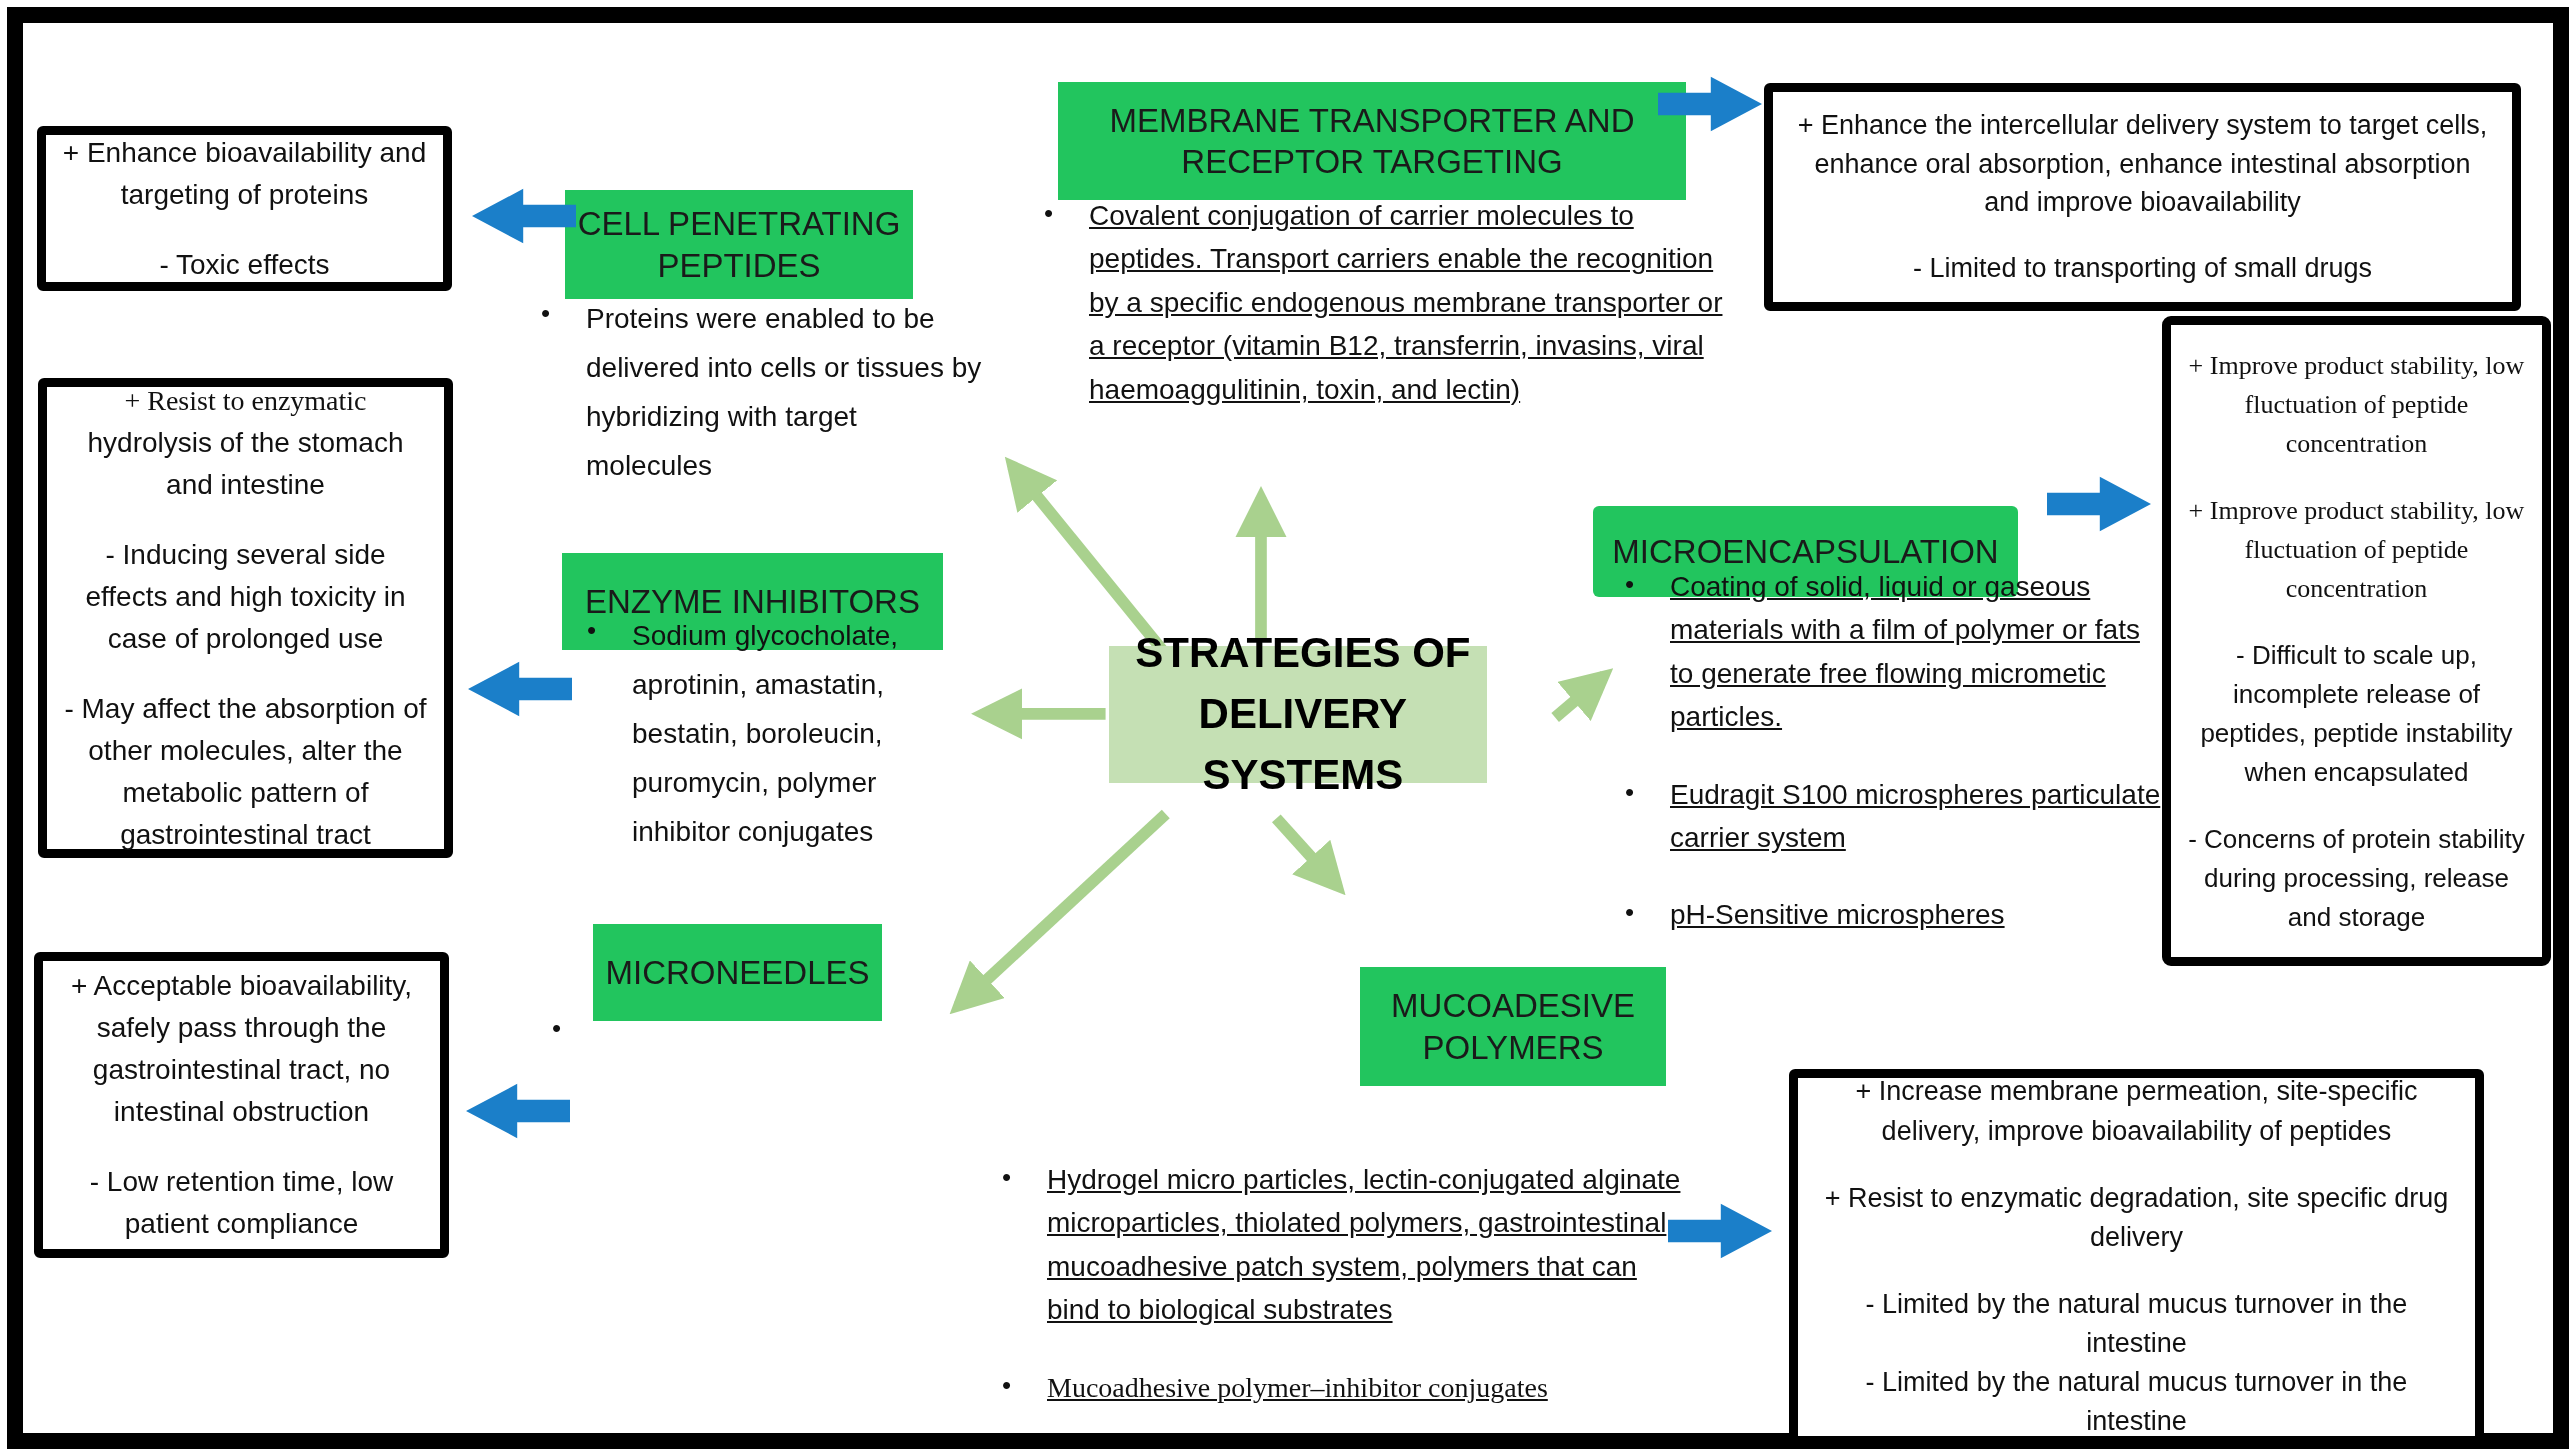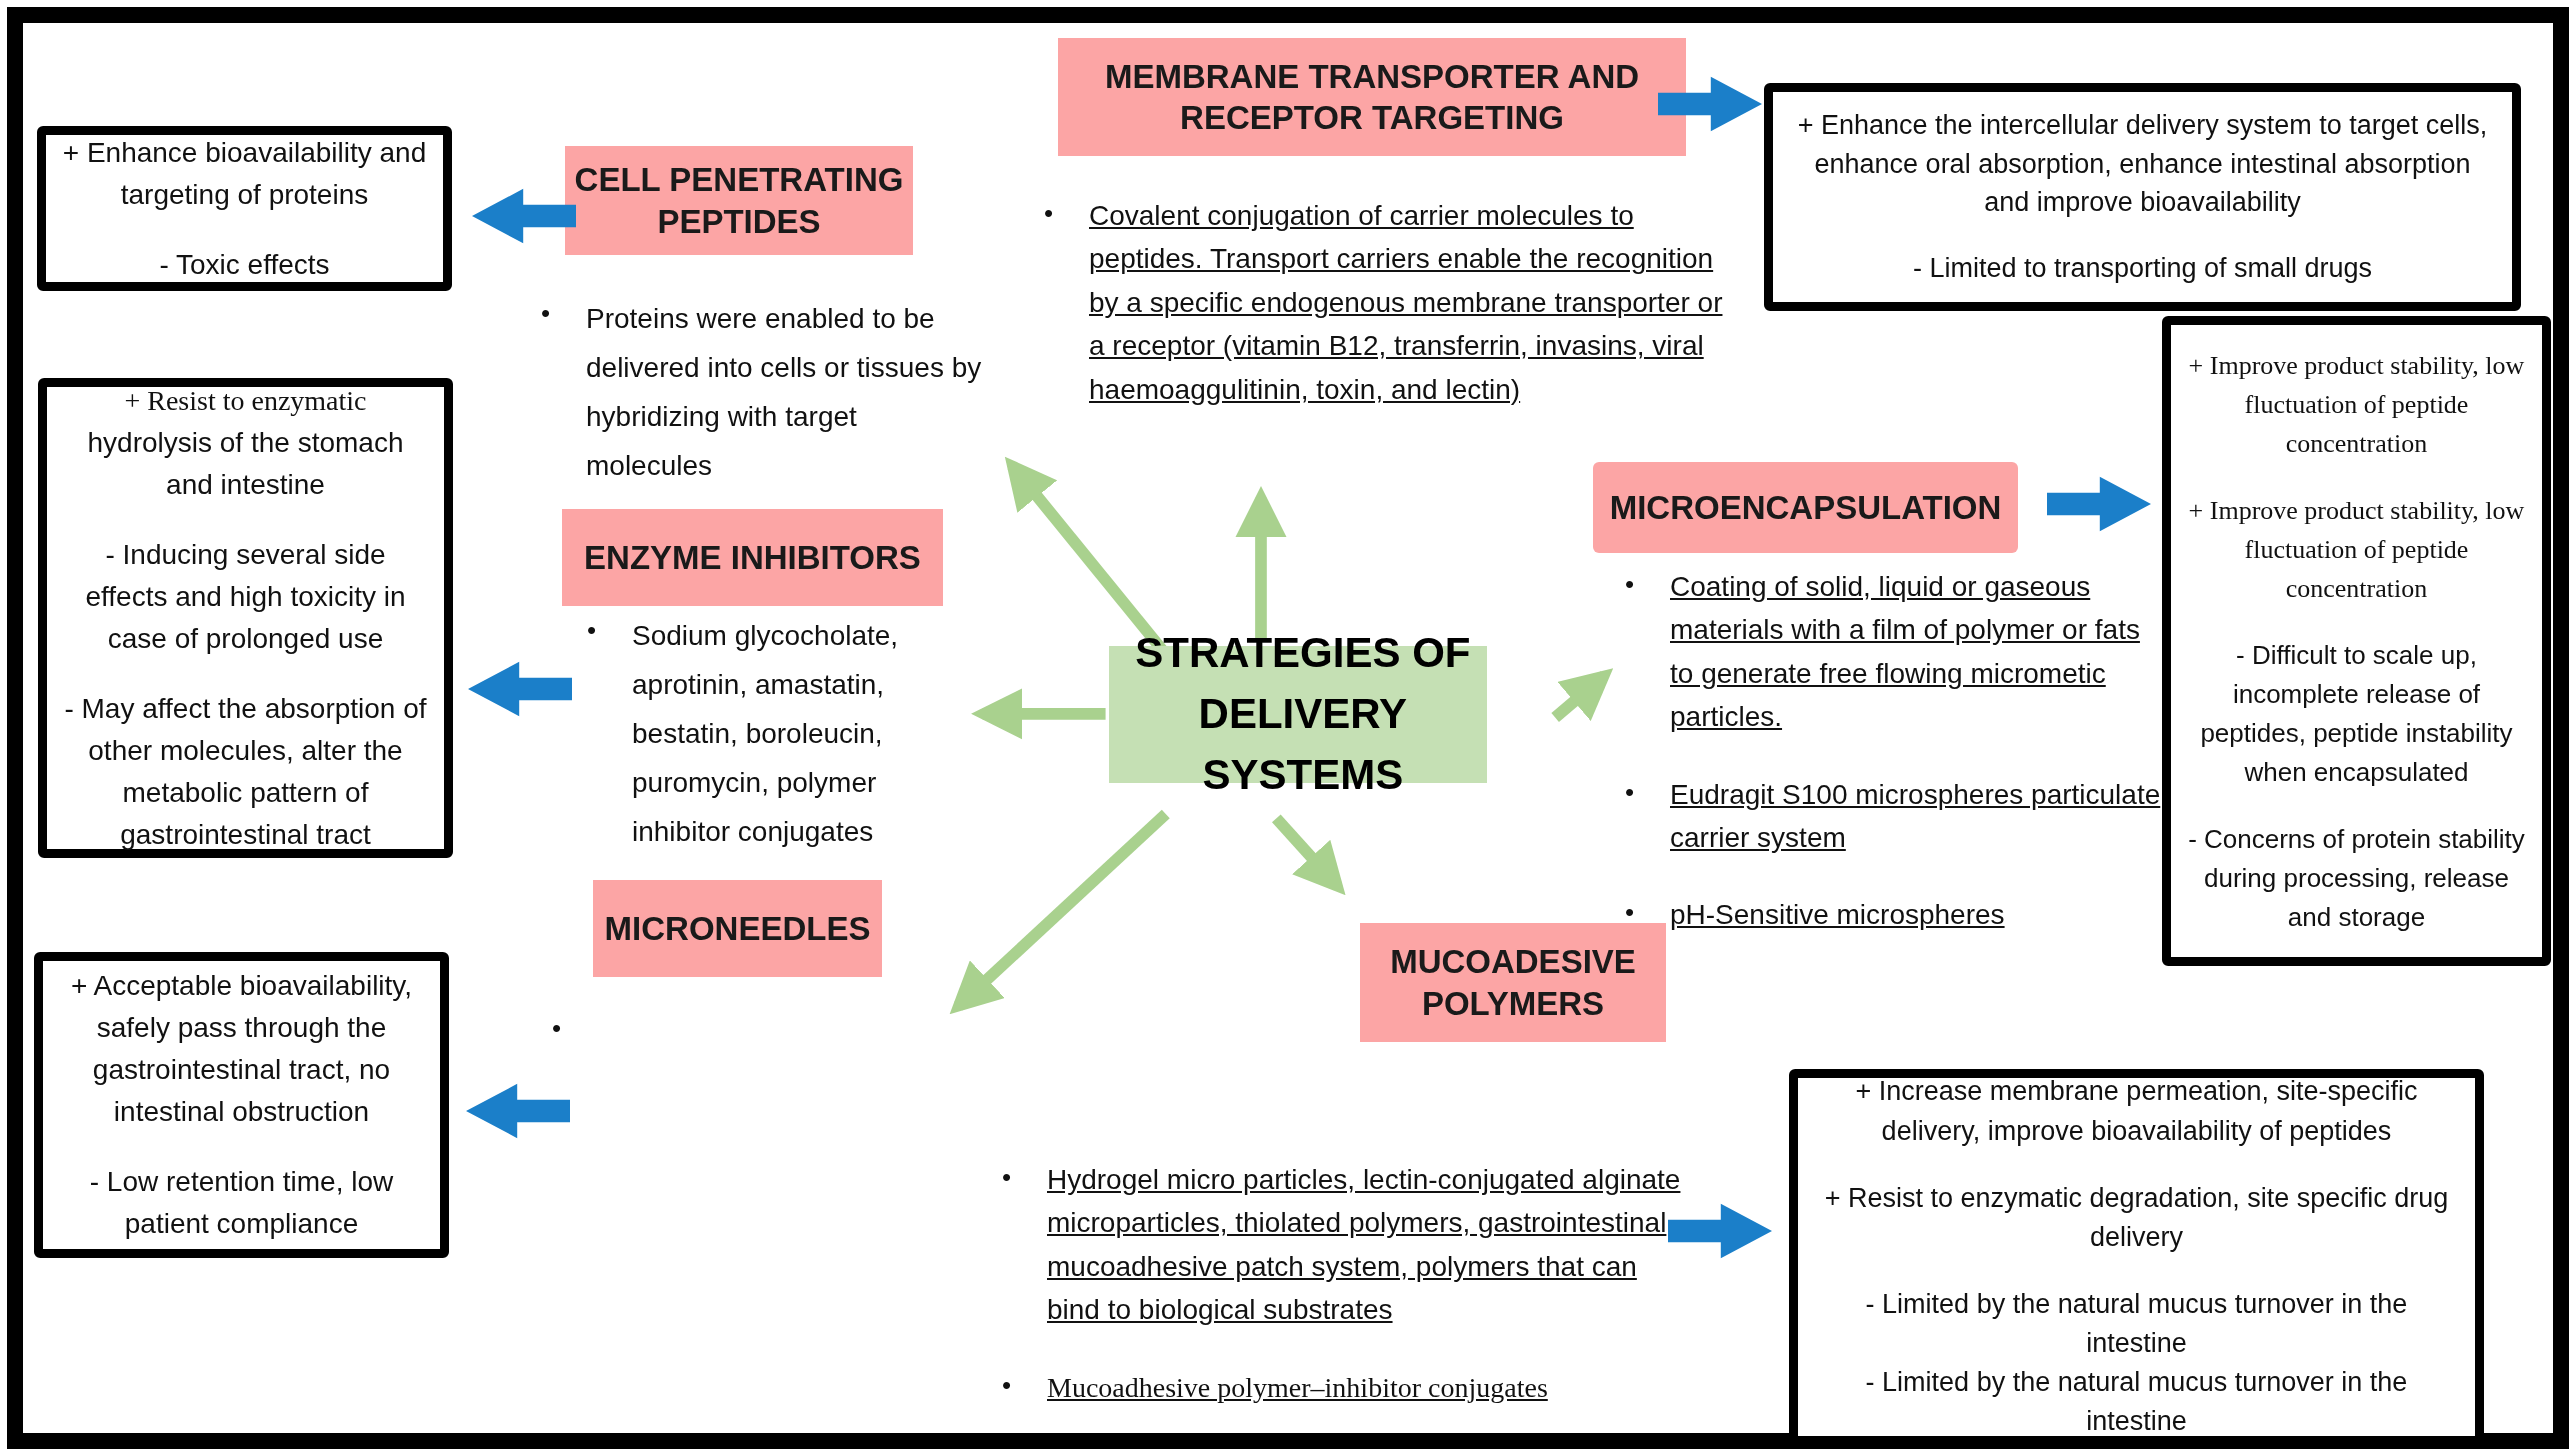--- a/index.html
+++ b/index.html
@@ -1,21 +1,21 @@
 <!DOCTYPE html>
 <html style="font-size:9.8px"><head>
 <meta charset="utf-8">
 <style>
   html,body{margin:0;padding:0;background:#ffffff;}
   body{width:2576px;height:1456px;position:relative;font-family:"Liberation Sans",sans-serif;color:#111;}
   .frame{position:absolute;left:7.4px;top:7.4px;right:7.4px;bottom:7.4px;border:16px solid #000;background:#fff;}
   .abs{position:absolute;}
   
-  .olabel{background:#fca5a5;color:#1a1a1a;font-weight:bold;text-align:center;
-          display:flex;align-items:center;justify-content:center;font-size:33px;line-height:1.25;padding:4.9px 8.6px;box-sizing:border-box;}
+  .olabel{background:#22c55e;color:#1a1a1a;font-weight:normal;text-align:center;
+          display:flex;align-items:center;justify-content:center;font-size:33px;line-height:1.25;padding:4.9px 8.6px;box-sizing:border-box;margin-top:44px;}
   
   .center-node{background:#C5E0B4;color:#000;font-weight:bold;text-align:center;
                display:flex;align-items:center;justify-content:center;font-size:42px;line-height:1.45;box-sizing:border-box;padding:6.1px 12.3px;}
   
   .pcbox{border:9.2px solid #000;border-radius:6.1px;background:#fff;box-sizing:border-box;
          text-align:center;font-size:28px;line-height:1.5;padding:13.5px 16px;display:flex;flex-direction:column;justify-content:center;}
   .pcbox .para{margin:0;}
   .pcbox .para + .para{margin-top:28px;}
   .pcbox .para.tight{margin-top:0;}
   .pcbox.small{font-size:26px;line-height:1.5;}
@@ -158,21 +158,21 @@
   <div class="bullet">
     <span class="dot">•</span>
     <div class="btxt">Eudragit S100 microspheres particulate carrier system</div>
   </div>
   <div class="bullet">
     <span class="dot">•</span>
     <div class="btxt">pH-Sensitive microspheres</div>
   </div>
 </div>
 
-<div class="abs pcbox small" style="left:2162px;top:316px;width:389px;height:650px;">
+<div class="abs pcbox small" style="left:2162px;top:316px;width:389px;height:650px;border-radius:9px;">
   <div class="para serif">+ Improve product stability, low fluctuation of peptide concentration</div>
   <div class="para serif">+ Improve product stability, low fluctuation of peptide concentration</div>
   <div class="para">- Difficult to scale up, incomplete release of peptides, peptide instability when encapsulated</div>
   <div class="para">- Concerns of protein stability during processing, release and storage</div>
 </div>
 
 <div class="abs olabel" style="left:1360px;top:923px;width:306px;height:119px;">
   <span>MUCOADESIVE POLYMERS</span>
 </div>
 

